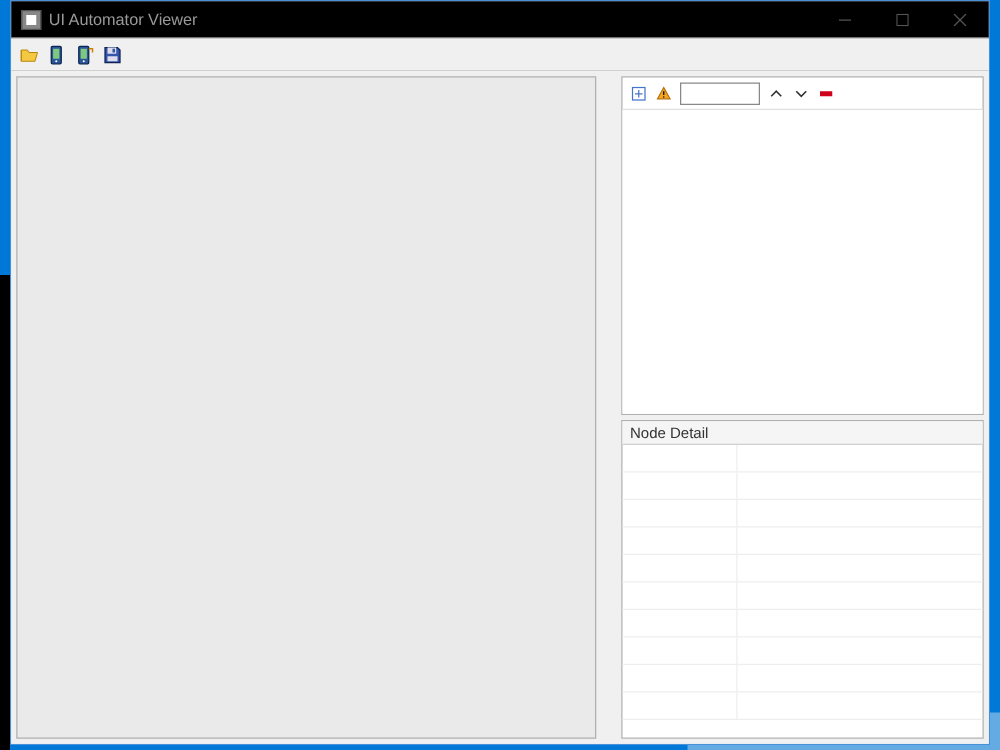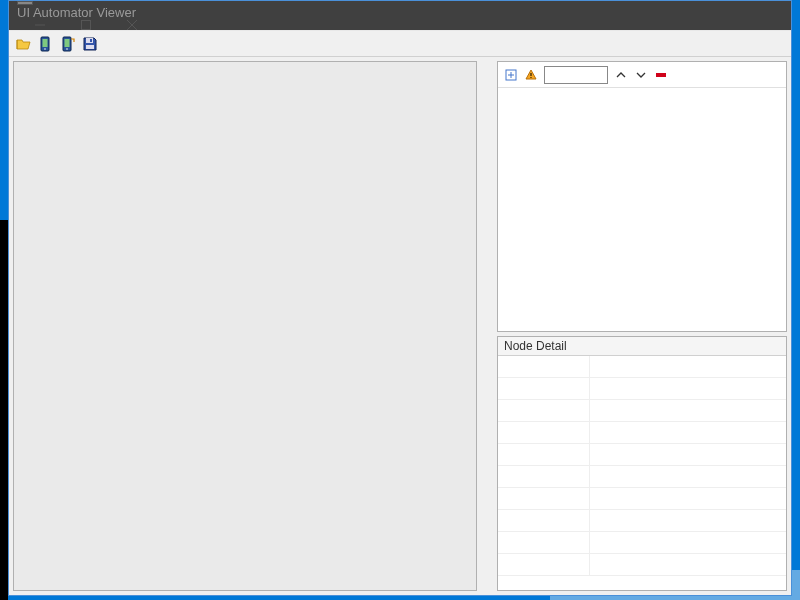--- a/index.html
+++ b/index.html
@@ -31,26 +31,25 @@
       top: 0;
       width: 784px;
       height: 596px;
       background: #fff;
       border: 1px solid #4a90d9;
       display: flex;
       flex-direction: column;
     }
     .titlebar {
       height: 30px;
-      background: #404040;
-      display: flex;
-      align-items: flex-start;
+      background: #000000;
+      display: flex;
+      align-items: center;
       padding-left: 8px;
       border-bottom: 1px solid #e8e8e8;
-      flex-direction: column;
     }
     .titlebar-icon {
       width: 16px;
       height: 16px;
       margin-right: 6px;
       background: #888;
       border: 1px solid #555;
       position: relative;
     }
     .titlebar-icon::after {

